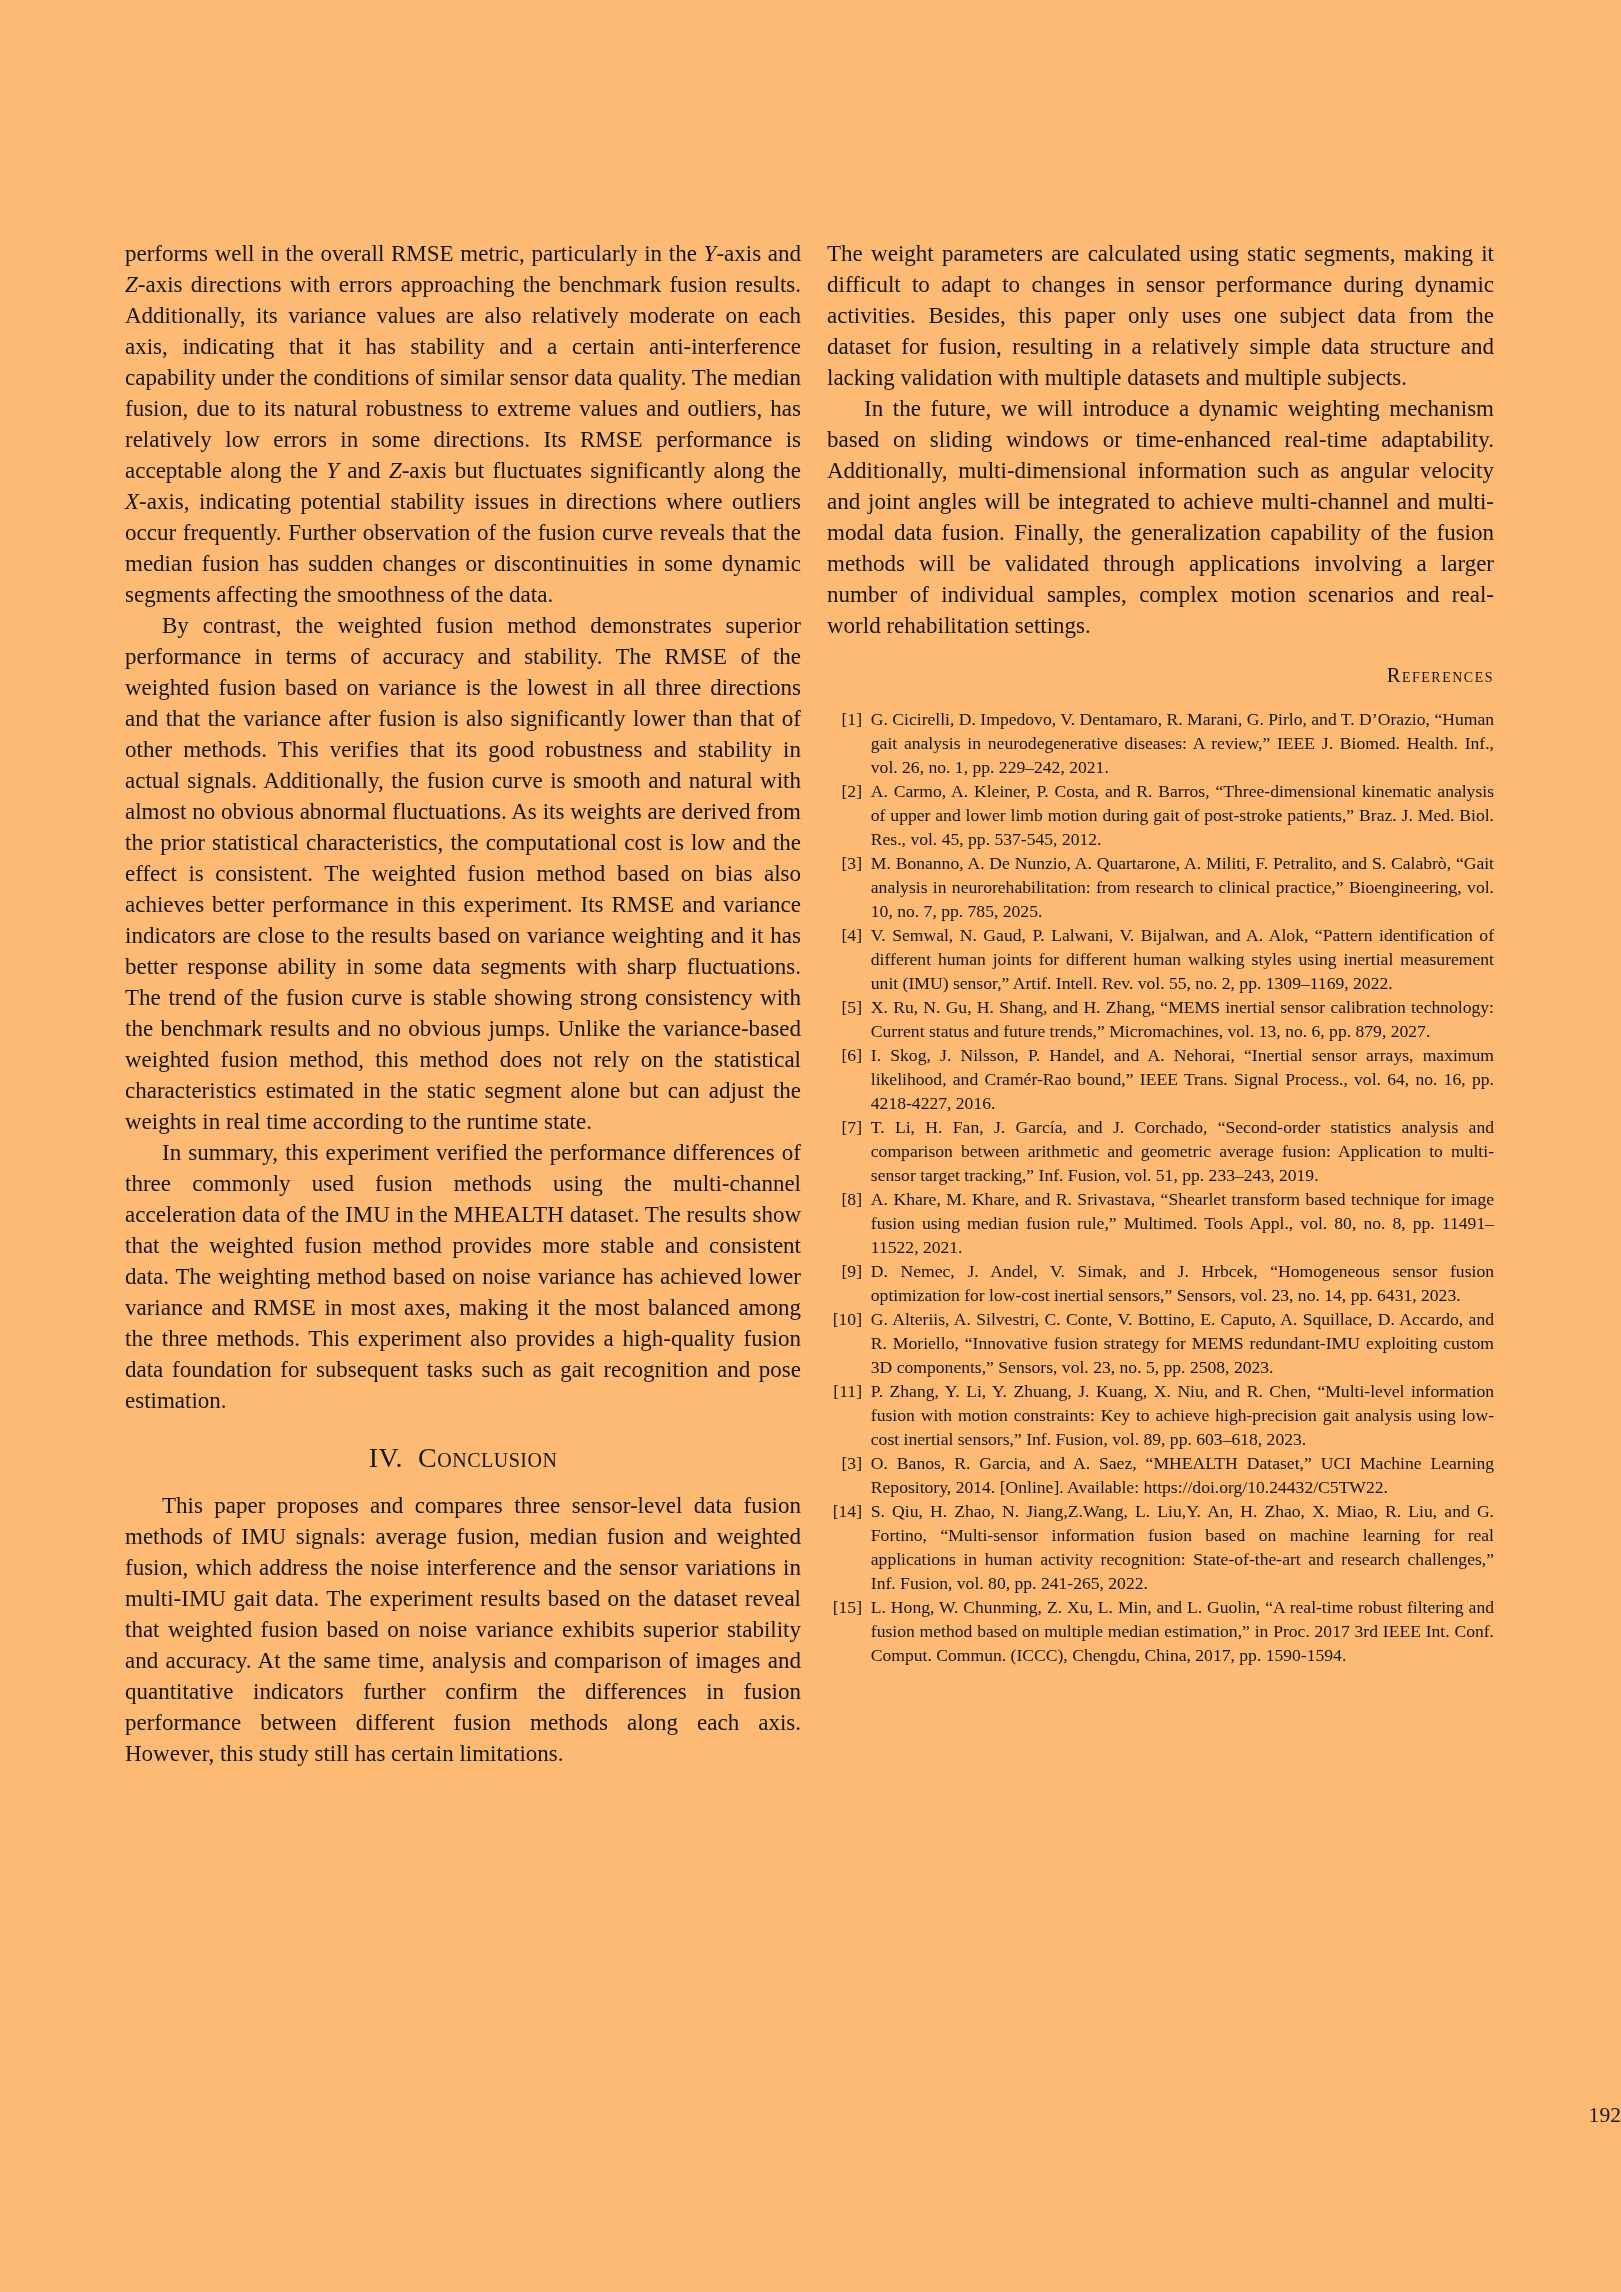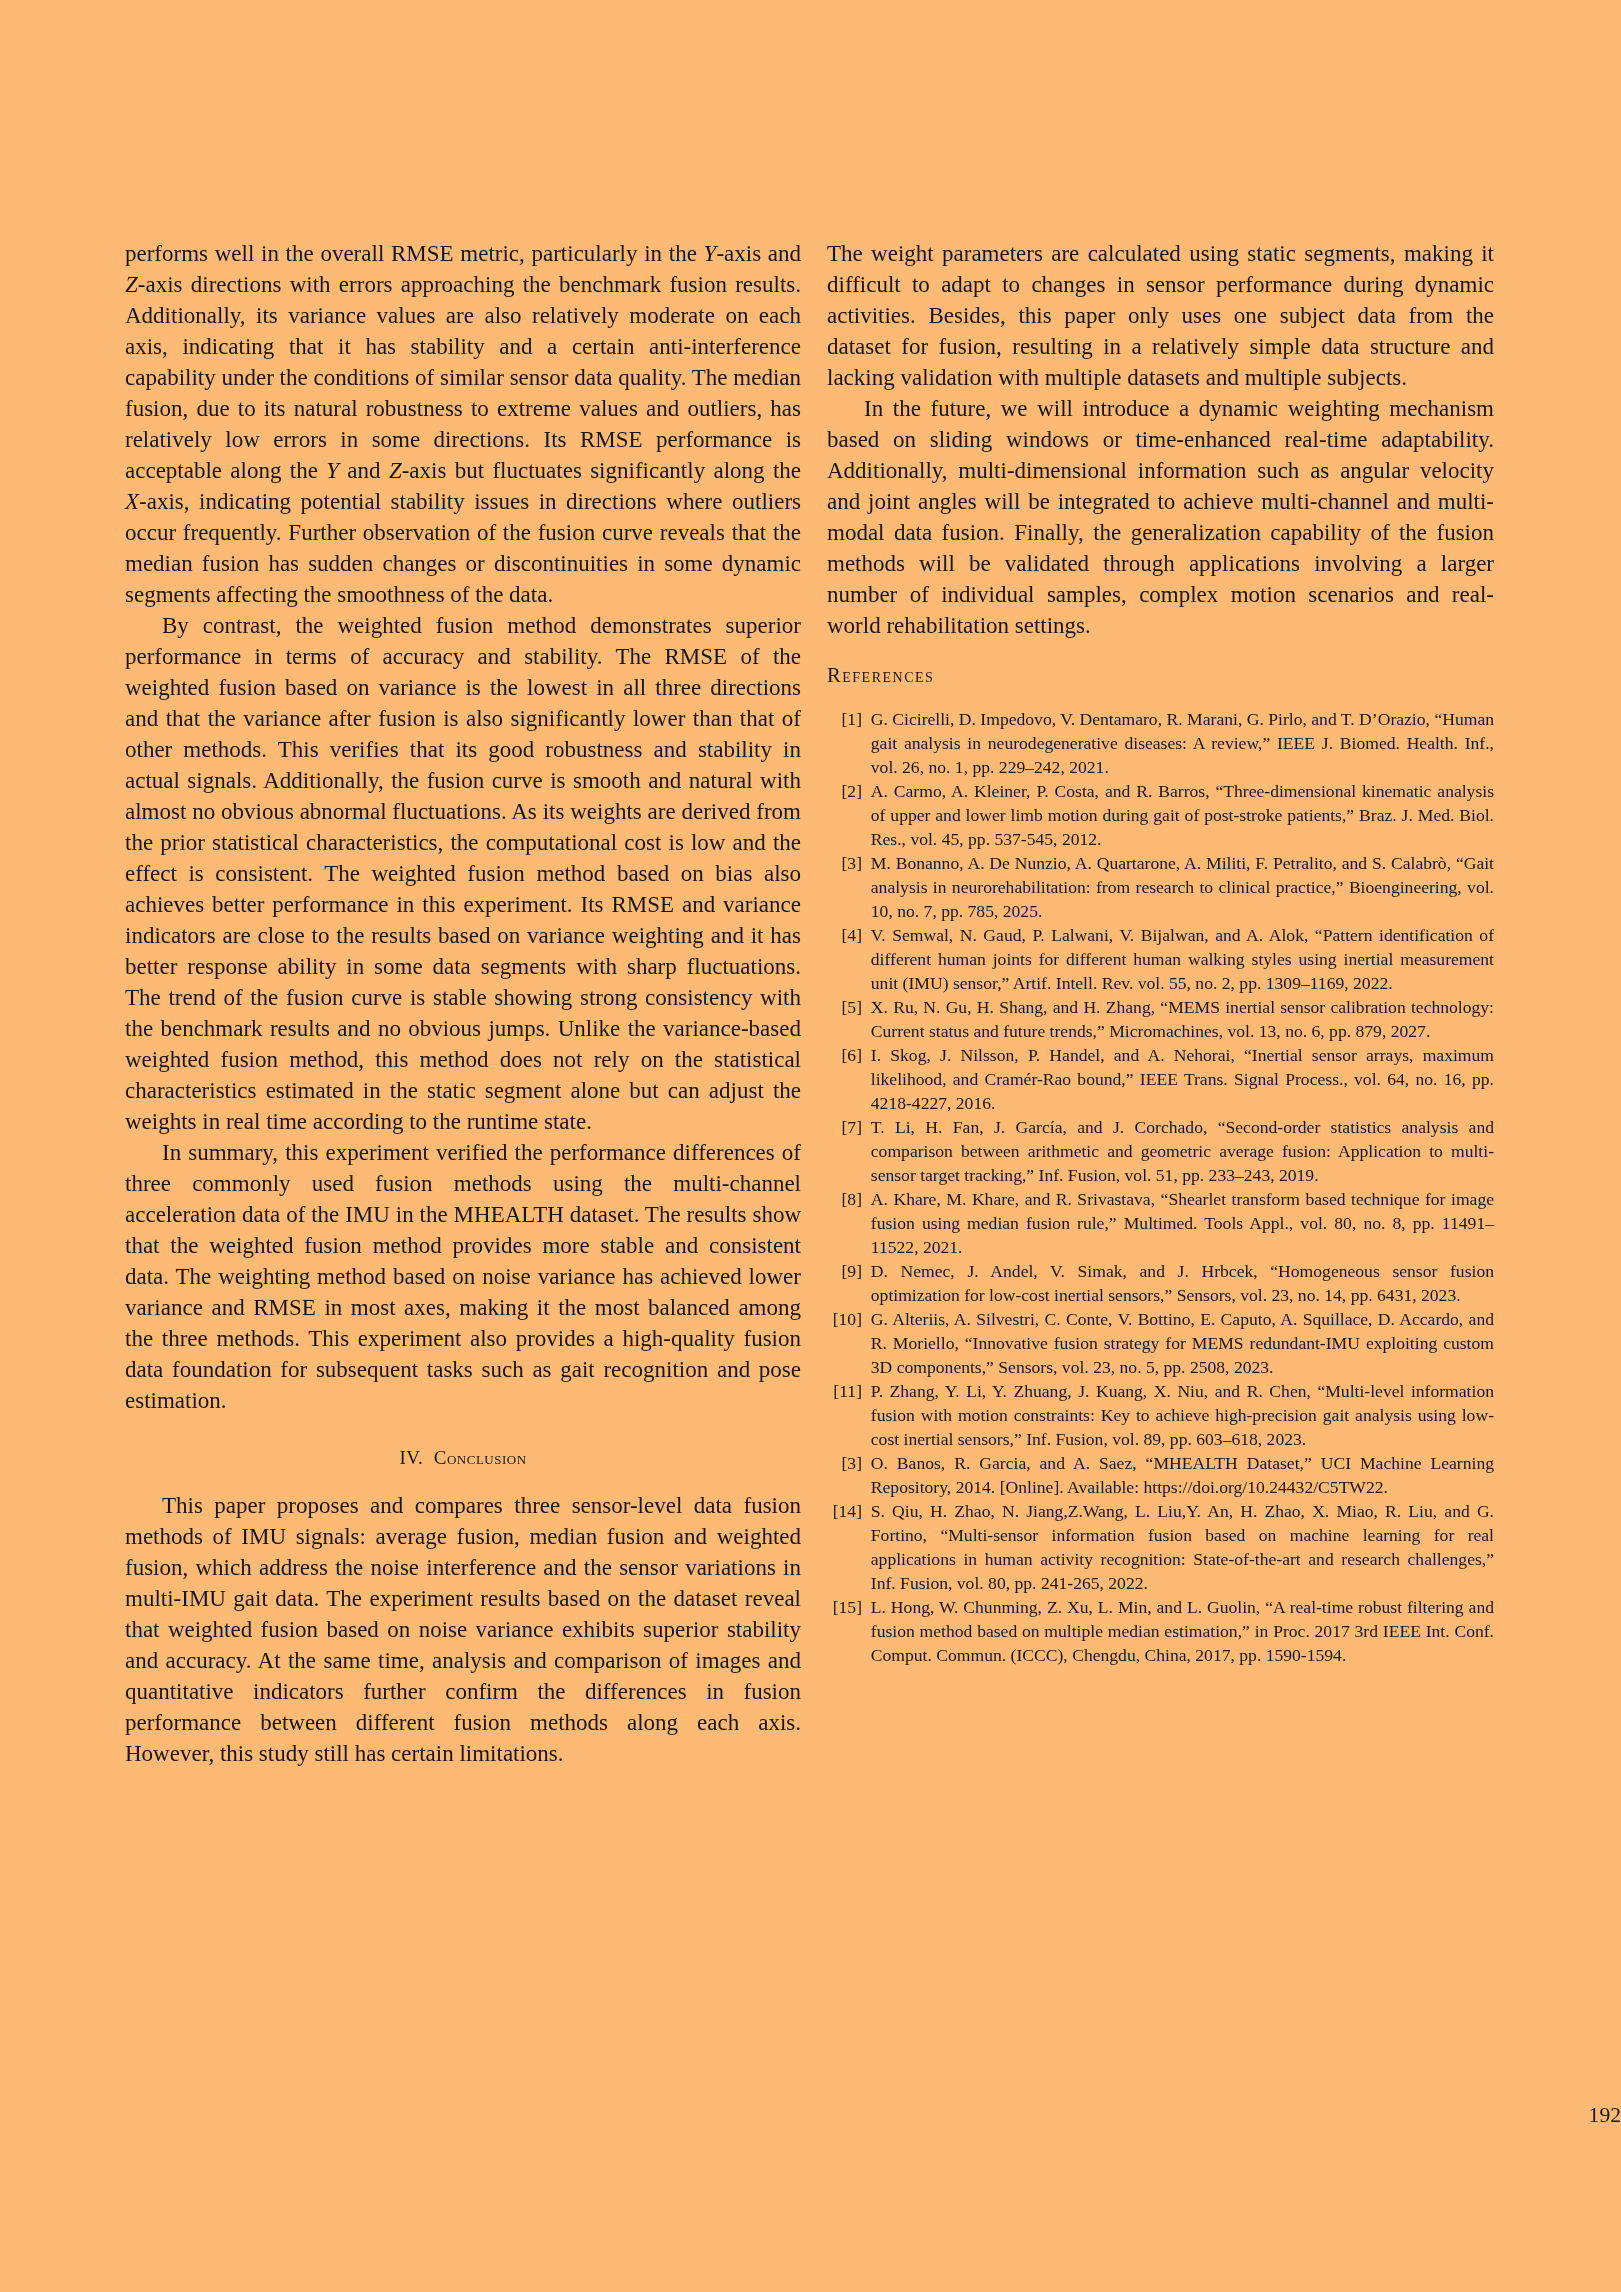--- a/index.html
+++ b/index.html
@@ -23,28 +23,28 @@
     line-height: 31px;
     text-align: justify;
     text-justify: inter-word;
   }
   .para { margin: 0; text-align: justify; }
   .para.indent { text-indent: 37px; }
   .para i { font-style: italic; }
   .section-heading {
     text-align: center;
     font-variant: small-caps;
-    font-size: 19px;
+    font-size: 28px;
     line-height: 29px;
     margin: 26.5px 0 18.6px 0;
     white-space: pre-wrap;
     letter-spacing: 0.5px;
   }
   .refs-heading {
-    text-align: left;
+    text-align: right;
     font-variant: small-caps;
     font-size: 20.6px;
     line-height: 25.5px;
     margin: 21.6px 0 18.6px 0;
     letter-spacing: 1.5px;
   }
   .refs {
     font-size: 17.6px;
     line-height: 24px;
   }

